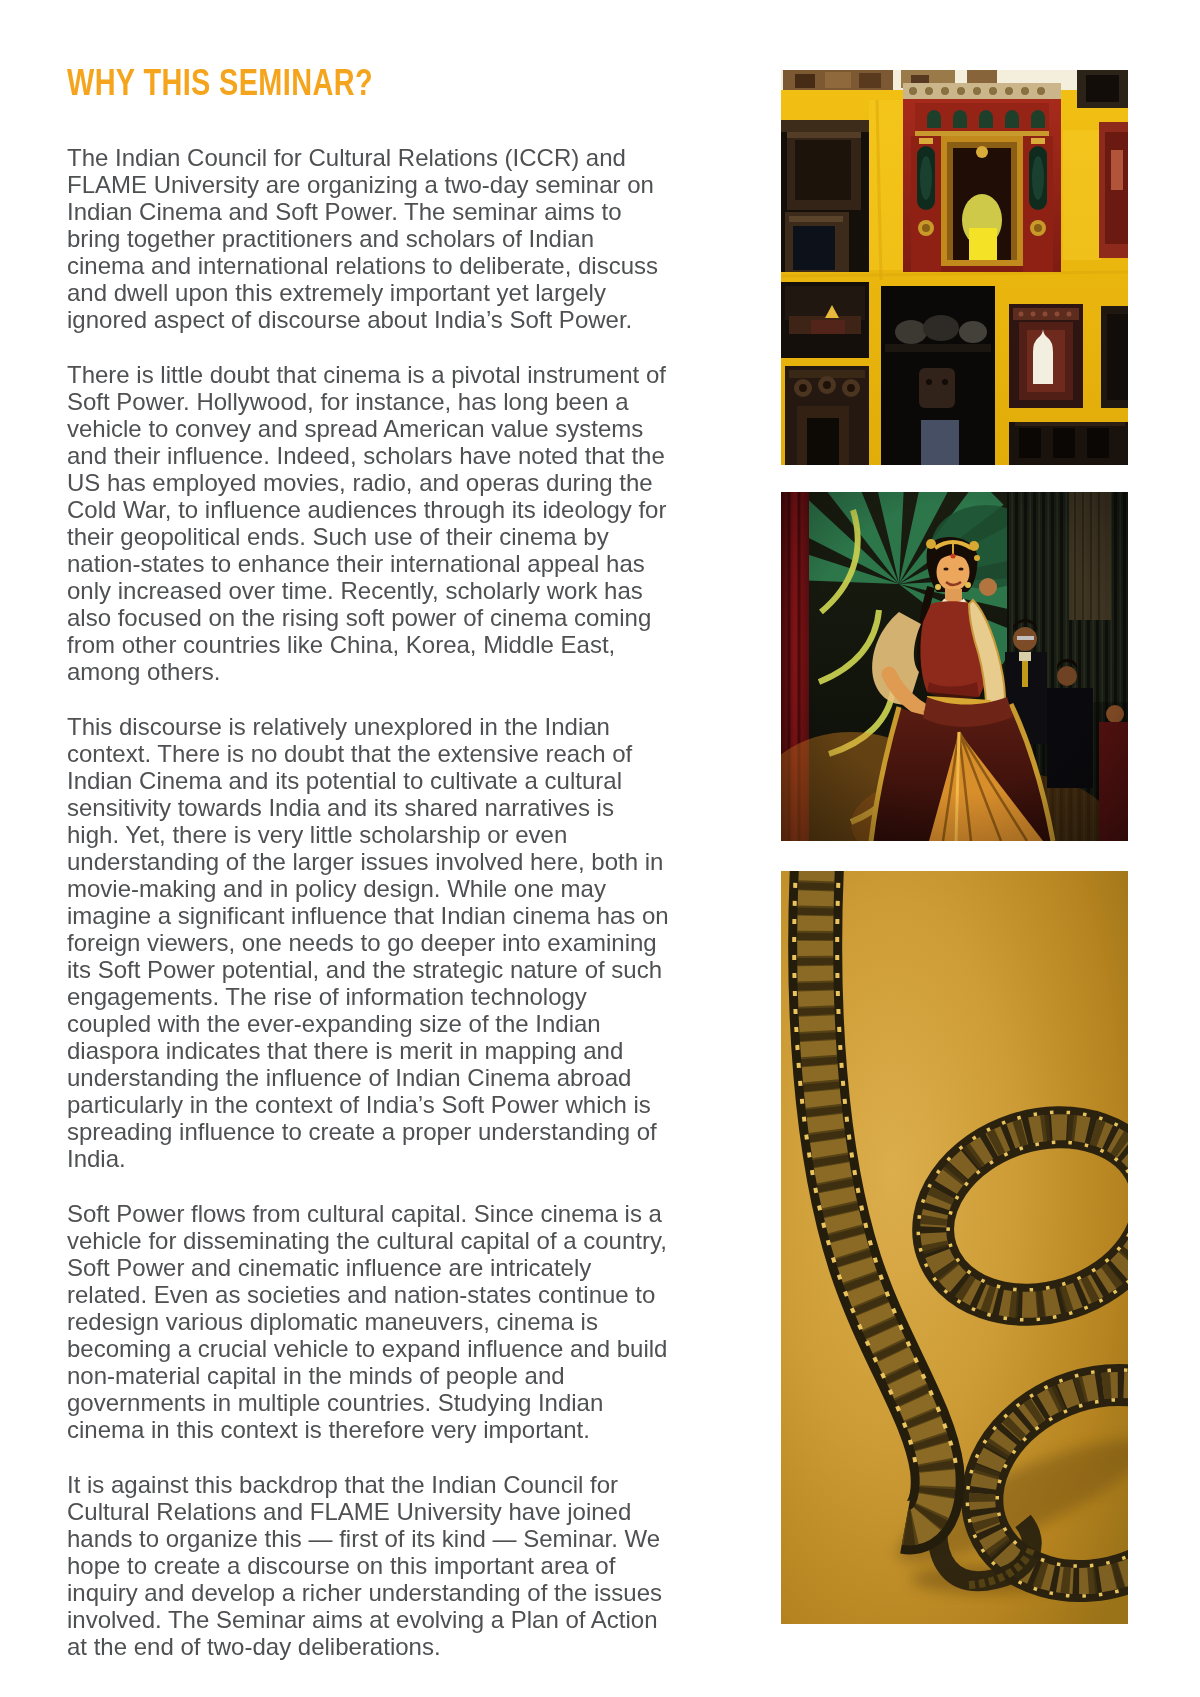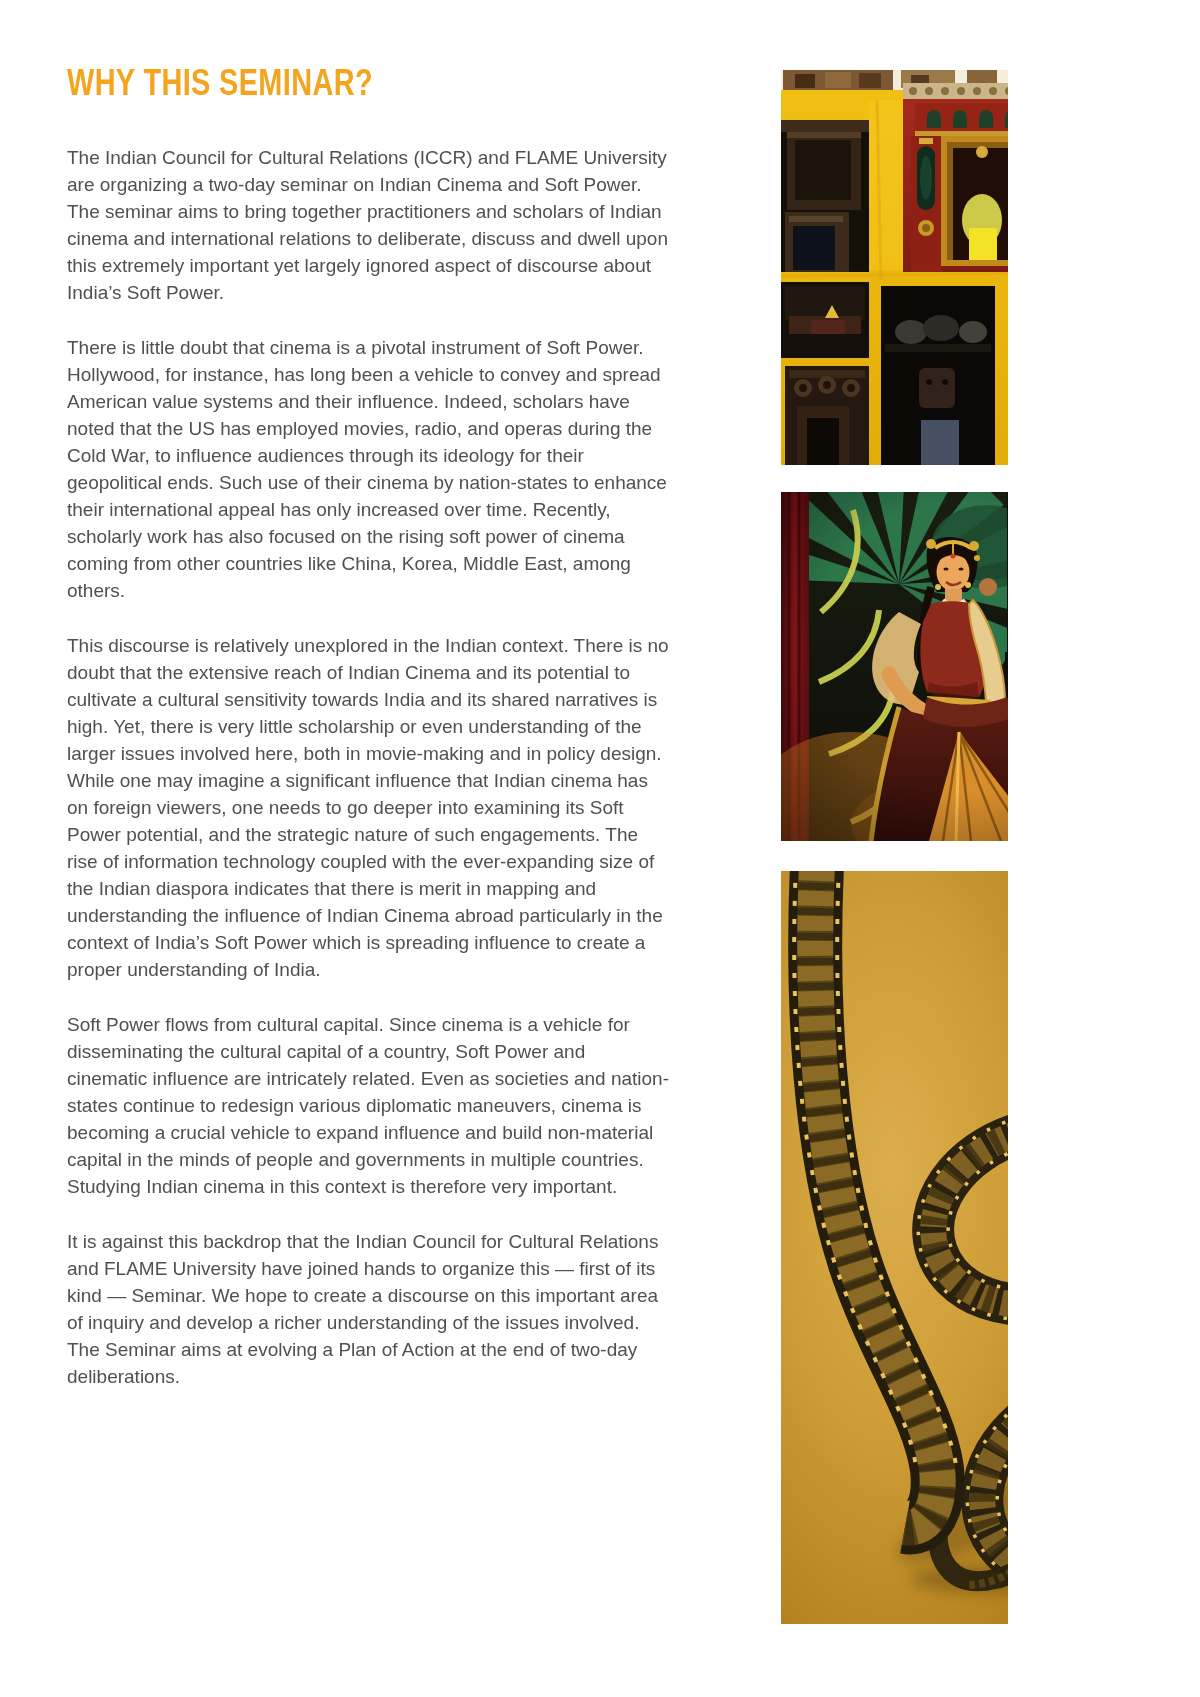--- a/index.html
+++ b/index.html
@@ -1,22 +1,22 @@
 <!DOCTYPE html>
 <html><head>
 <meta charset="utf-8">
 <style>
   html,body{margin:0;padding:0;background:#ffffff;}
-  .page{position:relative;width:1008px;height:1697px;background:#ffffff;overflow:hidden;
+  .page{position:relative;width:1200px;height:1697px;background:#ffffff;overflow:hidden;
         font-family:"Liberation Sans","DejaVu Sans",sans-serif;}
   .page-title{position:absolute;left:67px;top:62px;margin:0;
         font-size:37px;font-weight:bold;letter-spacing:.5px;color:#F4A51D;
         transform:scaleX(.78);transform-origin:left top;white-space:nowrap;}
   .text-col{position:absolute;left:67px;top:144px;width:602px;}
-  .text-col p{margin:0 0 28px 0;font-size:19px;line-height:27px;color:#4f5052;}
+  .text-col p{margin:0 0 28px 0;font-size:24px;line-height:27px;color:#4f5052;}
   .image-col figure{position:absolute;left:781px;margin:0;width:347px;overflow:hidden;}
   .fig-wall{top:70px;height:395px;}
   .fig-dancer{top:492px;height:349px;}
   .fig-film{top:871px;height:753px;}
   figure svg{display:block;}
 </style>
 </head>
 <body>
 
 <div class="page">

